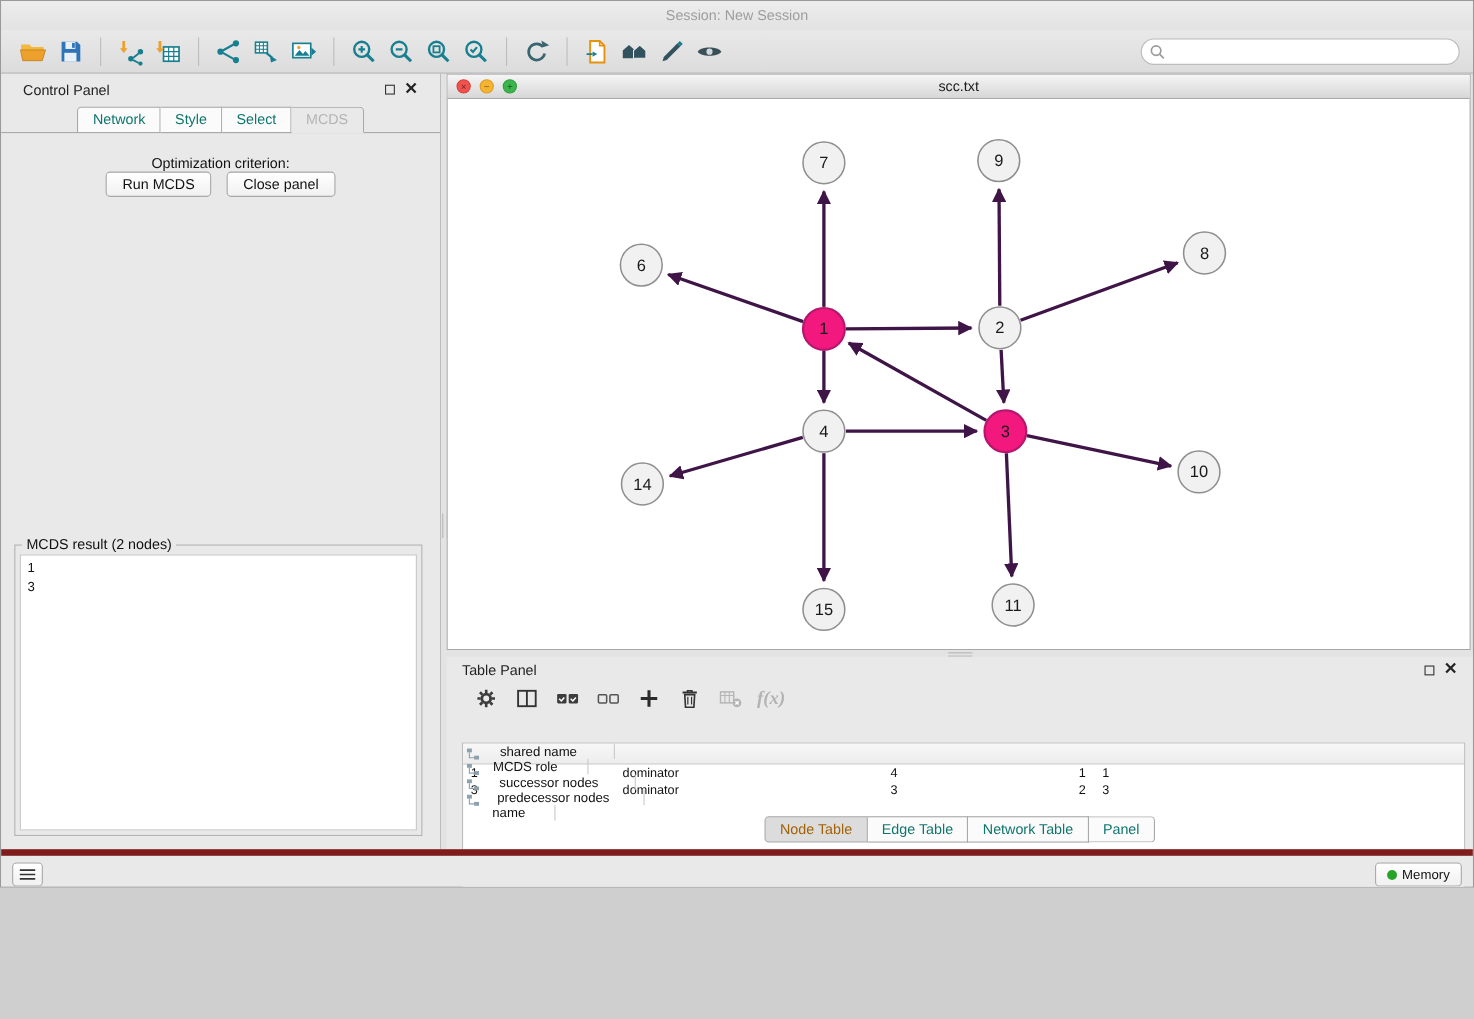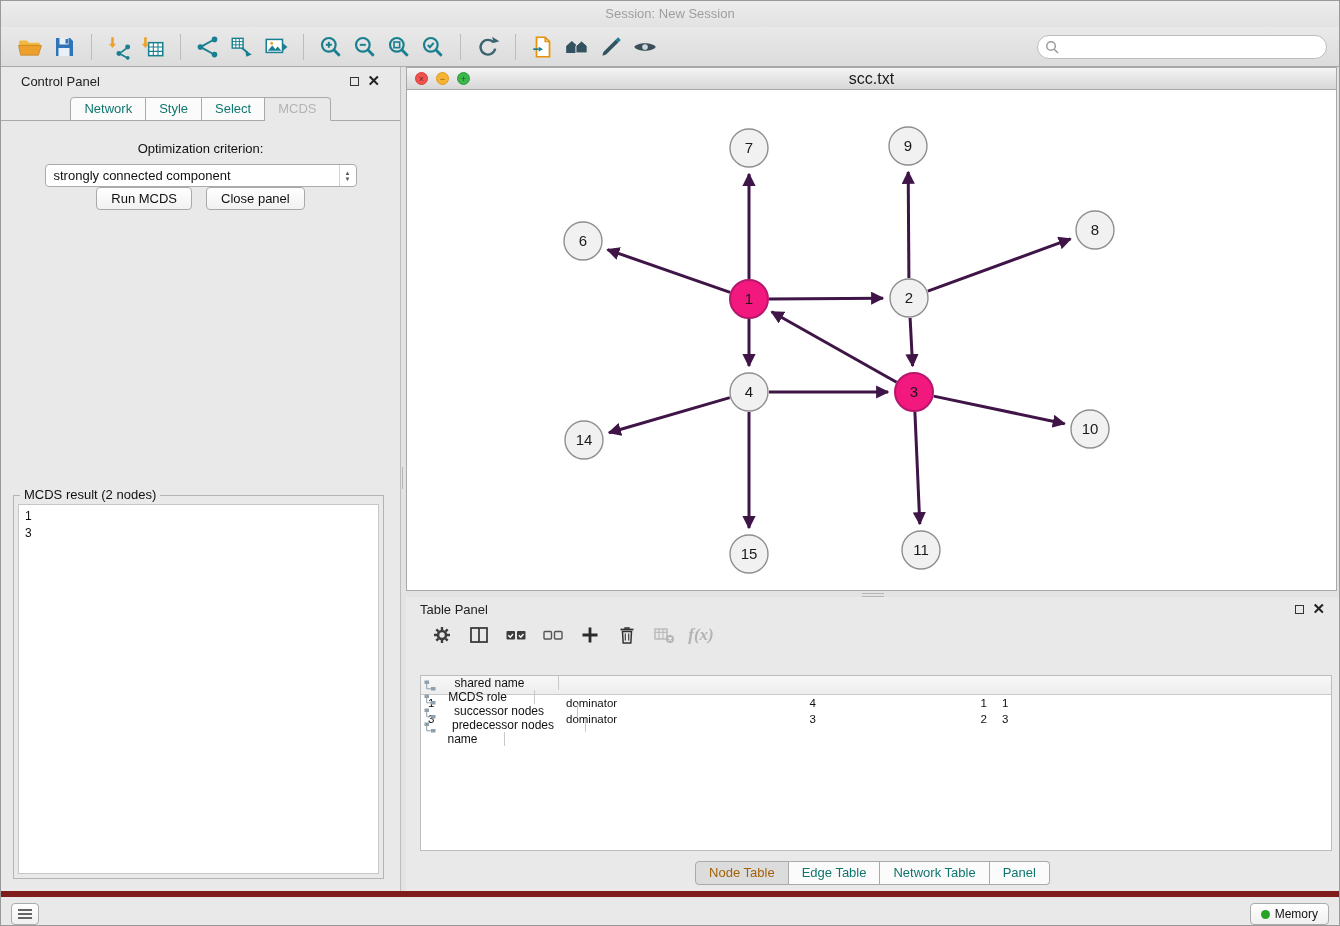--- a/index.html
+++ b/index.html
@@ -1,17 +1,17 @@
 <!DOCTYPE html>
 <html><head>
 <meta charset="utf-8">
 <style>
   * { margin:0; padding:0; box-sizing:border-box; }
   html,body { background:#cfcfcf; }
-  .app { position:relative; width:1340px; height:926px; background:#e3e3e3;
+  .app { position:relative; width:1340px; height:807px; background:#e3e3e3;
          font-family:"Liberation Sans", sans-serif; overflow:hidden;
          border:1px solid #9a9a9a; }
 
   
   .titlebar { position:absolute; top:0; left:0; right:0; height:26px;
               background:linear-gradient(#ededed,#e2e2e2); text-align:center; }
   .title-text { line-height:26px; font-size:13px; color:#9e9e9e; }
 
   
   .toolbar { position:absolute; top:26px; left:0; right:0; height:40px;
@@ -59,21 +59,21 @@
   .result-box { position:absolute; left:4px; right:4px; top:8px; bottom:4px;
                 background:#fff; border:1px solid #c6c6c6; overflow:hidden;
                 font-size:12px; color:#111; padding:3px 0 0 6px; }
   .result-line { line-height:17px; }
 
   
   .net-window { position:absolute; left:405px; top:66px; width:931px; height:524px;
                 background:#fff; border:1px solid #a8a8a8; }
   .net-titlebar { position:relative; height:22px; background:linear-gradient(#f5f5f5,#d7d7d7);
                   border-bottom:1px solid #a8a8a8; text-align:center; }
-  .net-title { font-size:16px; color:#1a1a1a; line-height:22px; }
+  .net-title { font-size:13px; color:#1a1a1a; line-height:22px; }
   .tl { position:absolute; top:4px; width:13px; height:13px; border-radius:50%;
         font-size:9px; line-height:12px; text-align:center; color:rgba(0,0,0,.55); }
   .tl.red    { left:8px;  background:#f1524e; border:1px solid #d63e3a; }
   .tl.yellow { left:29px; background:#f7b431; border:1px solid #dd9c21; }
   .tl.green  { left:50px; background:#3cb64c; border:1px solid #2d9e3c; }
   .net-canvas { position:absolute; top:22px; left:0; }
 
   
   .splitter-v { position:absolute; left:400px; top:66px; bottom:34px; width:5px; background:#e3e3e3; }
   .splitter-v::after { content:""; position:absolute; left:1px; top:400px; width:3px; height:22px;
@@ -268,27 +268,20 @@
         <span class="close-x">✕</span>
       </span>
     </div>
     <div class="cp-tabs">
       <span class="seg-tab">Network</span>
       <span class="seg-tab">Style</span>
       <span class="seg-tab">Select</span>
       <span class="seg-tab active">MCDS</span>
     </div>
     <div class="opt-label">Optimization criterion:</div>
-    <div class="dropdown">
-      <span>strongly connected component</span>
-      <span class="dd-stepper">
-          <span>▲</span>
-          <span>▼</span>
-        </span>
-    </div>
     <div class="cp-buttons">
       <button class="btn">Run MCDS</button>
       <button class="btn">Close panel</button>
     </div>
     <div class="result-group">
       <span class="group-legend">MCDS result (2 nodes)</span>
       <div class="result-box">
         <div class="result-line">1</div>
         <div class="result-line">3</div>
       </div>

